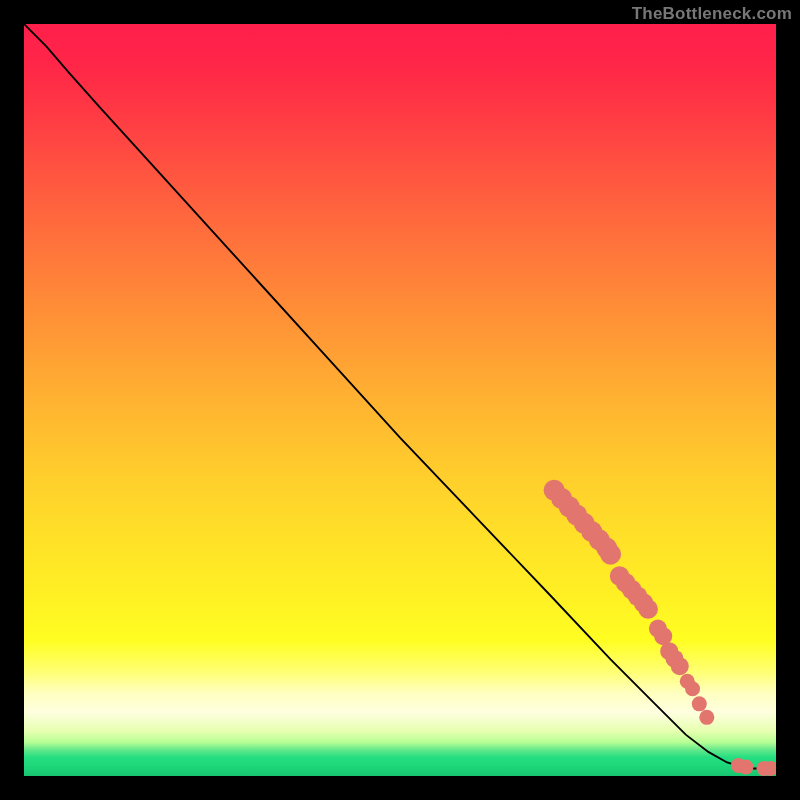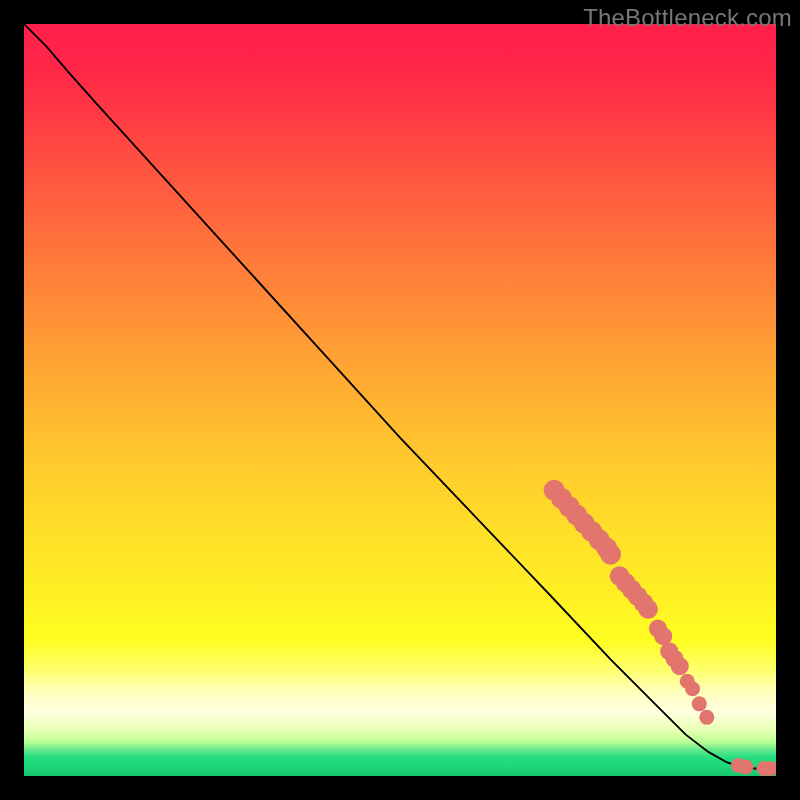--- a/index.html
+++ b/index.html
@@ -14,22 +14,22 @@
   .stage {
     position: relative;
     width: 800px;
     height: 800px;
   }
   .watermark {
     position: absolute;
     top: 4px;
     right: 8px;
     color: #777;
-    font-size: 24px;
-    font-weight: 400;
+    font-size: 17px;
+    font-weight: 700;
     letter-spacing: 0.2px;
     z-index: 5;
     margin-left: 36px;
   }
   .plot {
     position: absolute;
     left: 24px;
     top: 24px;
     width: 752px;
     height: 752px;

